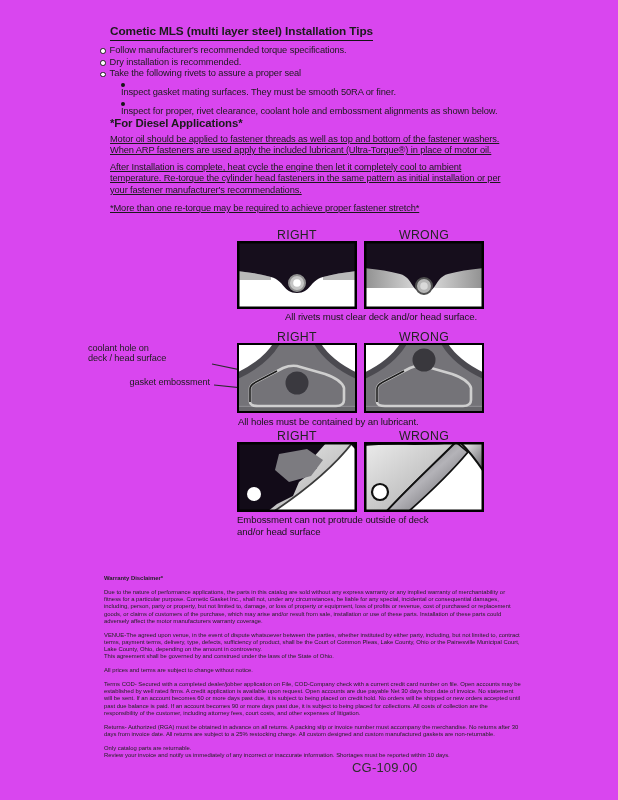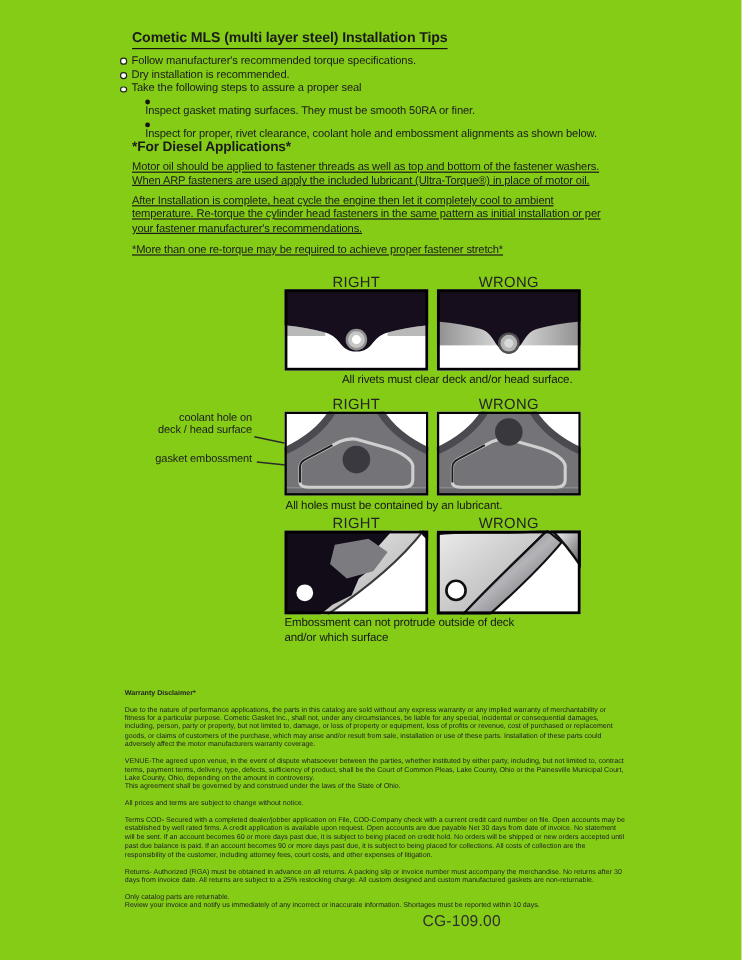--- a/index.html
+++ b/index.html
@@ -1,16 +1,16 @@
 <!DOCTYPE html>
 <html><head>
 <meta charset="utf-8">
 <style>
   html,body{margin:0;padding:0;background:#ffffff;}
-  .page{position:relative;width:618px;height:800px;background:#84cc16;overflow:hidden;
+  .page{position:relative;width:618px;height:800px;background:#d946ef;overflow:hidden;
         font-family:"Liberation Sans", sans-serif;color:#1b1b1b;}
   .abs{position:absolute;}
 
   .doc-title{left:110px;top:24px;font-size:11.8px;font-weight:bold;letter-spacing:-0.1px;
              border-bottom:1.6px solid #141414;padding-bottom:2px;}
 
   .tips{left:100px;top:45px;width:470px;font-size:9.3px;letter-spacing:-0.1px;}
   .b-row{display:flex;align-items:flex-start;line-height:11.6px;}
   .b-row.sub{padding-left:21px;flex-direction:column;}
   .obullet{width:3.6px;height:3.6px;border:1.1px solid #222;border-radius:50%;
@@ -21,21 +21,21 @@
   .diesel-h{left:110px;top:117px;font-size:11.4px;font-weight:bold;letter-spacing:-0.1px;}
   .para{left:110px;width:404px;font-size:9.3px;line-height:11.3px;letter-spacing:-0.12px;text-decoration:underline;}
   .p1{top:134px;} .p2{top:162px;} .p3{top:203px;}
 
   .rw-label{width:120px;text-align:center;font-size:12.3px;letter-spacing:0.3px;color:#232323;}
   .cap{font-size:9.6px;letter-spacing:-0.1px;color:#161616;line-height:11.5px;}
 
   .dbox{width:120px;}
   .dbox svg{display:block;}
 
-  .side-labels{left:88px;top:343px;width:122px;text-align:right;font-size:9.2px;
+  .side-labels{left:88px;top:343px;width:122px;font-size:9.2px;
                line-height:10.2px;letter-spacing:-0.1px;color:#1d1d1d;}
   .side-label2{left:88px;top:377px;width:122px;text-align:right;font-size:9.2px;
                letter-spacing:-0.1px;color:#1d1d1d;}
   .leader{left:90px;top:340px;pointer-events:none;}
 
   .legal{left:104px;top:575px;width:418px;font-size:5.9px;line-height:7.25px;color:#222;}
   .legal p{margin:0 0 6.5px 0;}
   .legal p.tight{margin-bottom:0;}
   .legal .lh{font-weight:bold;margin-bottom:6.5px;}
 
@@ -53,21 +53,21 @@
     <div class="b-row">
       <span class="obullet"></span>
       <span>Follow manufacturer's recommended torque specifications.</span>
     </div>
     <div class="b-row">
       <span class="obullet"></span>
       <span>Dry installation is recommended.</span>
     </div>
     <div class="b-row">
       <span class="obullet"></span>
-      <span>Take the following steps to assure a proper seal</span>
+      <span>Take the following rivets to assure a proper seal</span>
     </div>
     <div class="b-row sub">
       <span class="fbullet"></span>
       <span>Inspect gasket mating surfaces.  They must be smooth 50RA or finer.</span>
     </div>
     <div class="b-row sub">
       <span class="fbullet"></span>
       <span>Inspect for proper, rivet clearance, coolant hole and embossment alignments as shown below.</span>
     </div>
   </div>
@@ -205,21 +205,21 @@
       <path d="M0,3 C30,0 60,4 92,0 C70,22 44,46 22,70 H0 Z" fill="url(#r3w1)" stroke="#101010" stroke-width="2"></path>
       <path d="M96,0 H120 V30 C112,18 104,8 96,0 Z" fill="url(#r3w2)" stroke="#101010" stroke-width="2"></path>
       <path d="M92,0 L104,10 C84,34 62,54 44,70 H22 C44,46 70,22 92,0 Z" fill="url(#r3w3)" stroke="#101010" stroke-width="1.8"></path>
       <circle cx="16" cy="50" r="8" fill="#ffffff" stroke="#101010" stroke-width="2.2"></circle>
       <rect x="1.25" y="1.25" width="117.5" height="67.5" fill="none" stroke="#000000" stroke-width="2.5"></rect>
     </svg>
   </div>
 
   <div class="abs cap" style="left:237px;top:514px;width:280px;">
     <div>Embossment can not protrude outside of deck</div>
-    <div>and/or which surface</div>
+    <div>and/or head surface</div>
   </div>
 
   <div class="abs legal">
     <div class="lh">Warranty Disclaimer*</div>
     <p>Due to the nature of performance applications, the parts in this catalog are sold without any express warranty or any implied warranty of merchantability or fitness for a particular purpose.  Cometic Gasket Inc., shall not, under any circumstances, be liable for any special, incidental or consequential damages, including, person, party or property, but not limited to, damage, or loss of property or equipment, loss of profits or revenue, cost of purchased or replacement goods, or claims of customers of the purchase, which may arise and/or result from sale, installation or use of these parts.  Installation of these parts could adversely affect the motor manufacturers warranty coverage.</p>
     <p class="tight">VENUE-The agreed upon venue, in the event of dispute whatsoever between the parties, whether instituted by either party, including, but not limited to, contract terms, payment terms, delivery, type, defects, sufficiency of product, shall be the Court of Common Pleas, Lake County, Ohio or the Painesville Municipal Court, Lake County, Ohio, depending on the amount in controversy.</p>
     <p>This agreement shall be governed by and construed under the laws of the State of Ohio.</p>
     <p>All prices and terms are subject to change without notice.</p>
     <p>Terms COD- Secured with a completed dealer/jobber application on File, COD-Company check with a current credit card number on file.  Open accounts may be established by well rated firms.  A credit application is available upon request.  Open accounts are due payable Net 30 days from date of invoice.  No statement will be sent.  If an account becomes 60 or more days past due, it is subject to being placed on credit hold.  No orders will be shipped or new orders accepted until past due balance is paid.  If an account becomes 90 or more days past due, it is subject to being placed for collections.  All costs of collection are the responsibility of the customer, including attorney fees, court costs, and other expenses of litigation.</p>
     <p>Returns- Authorized (RGA) must be obtained in advance on all returns.  A packing slip or invoice number must accompany the merchandise.  No returns after 30 days from invoice date.  All returns are subject to a 25% restocking charge.  All custom designed and custom manufactured gaskets are non-returnable.</p>

